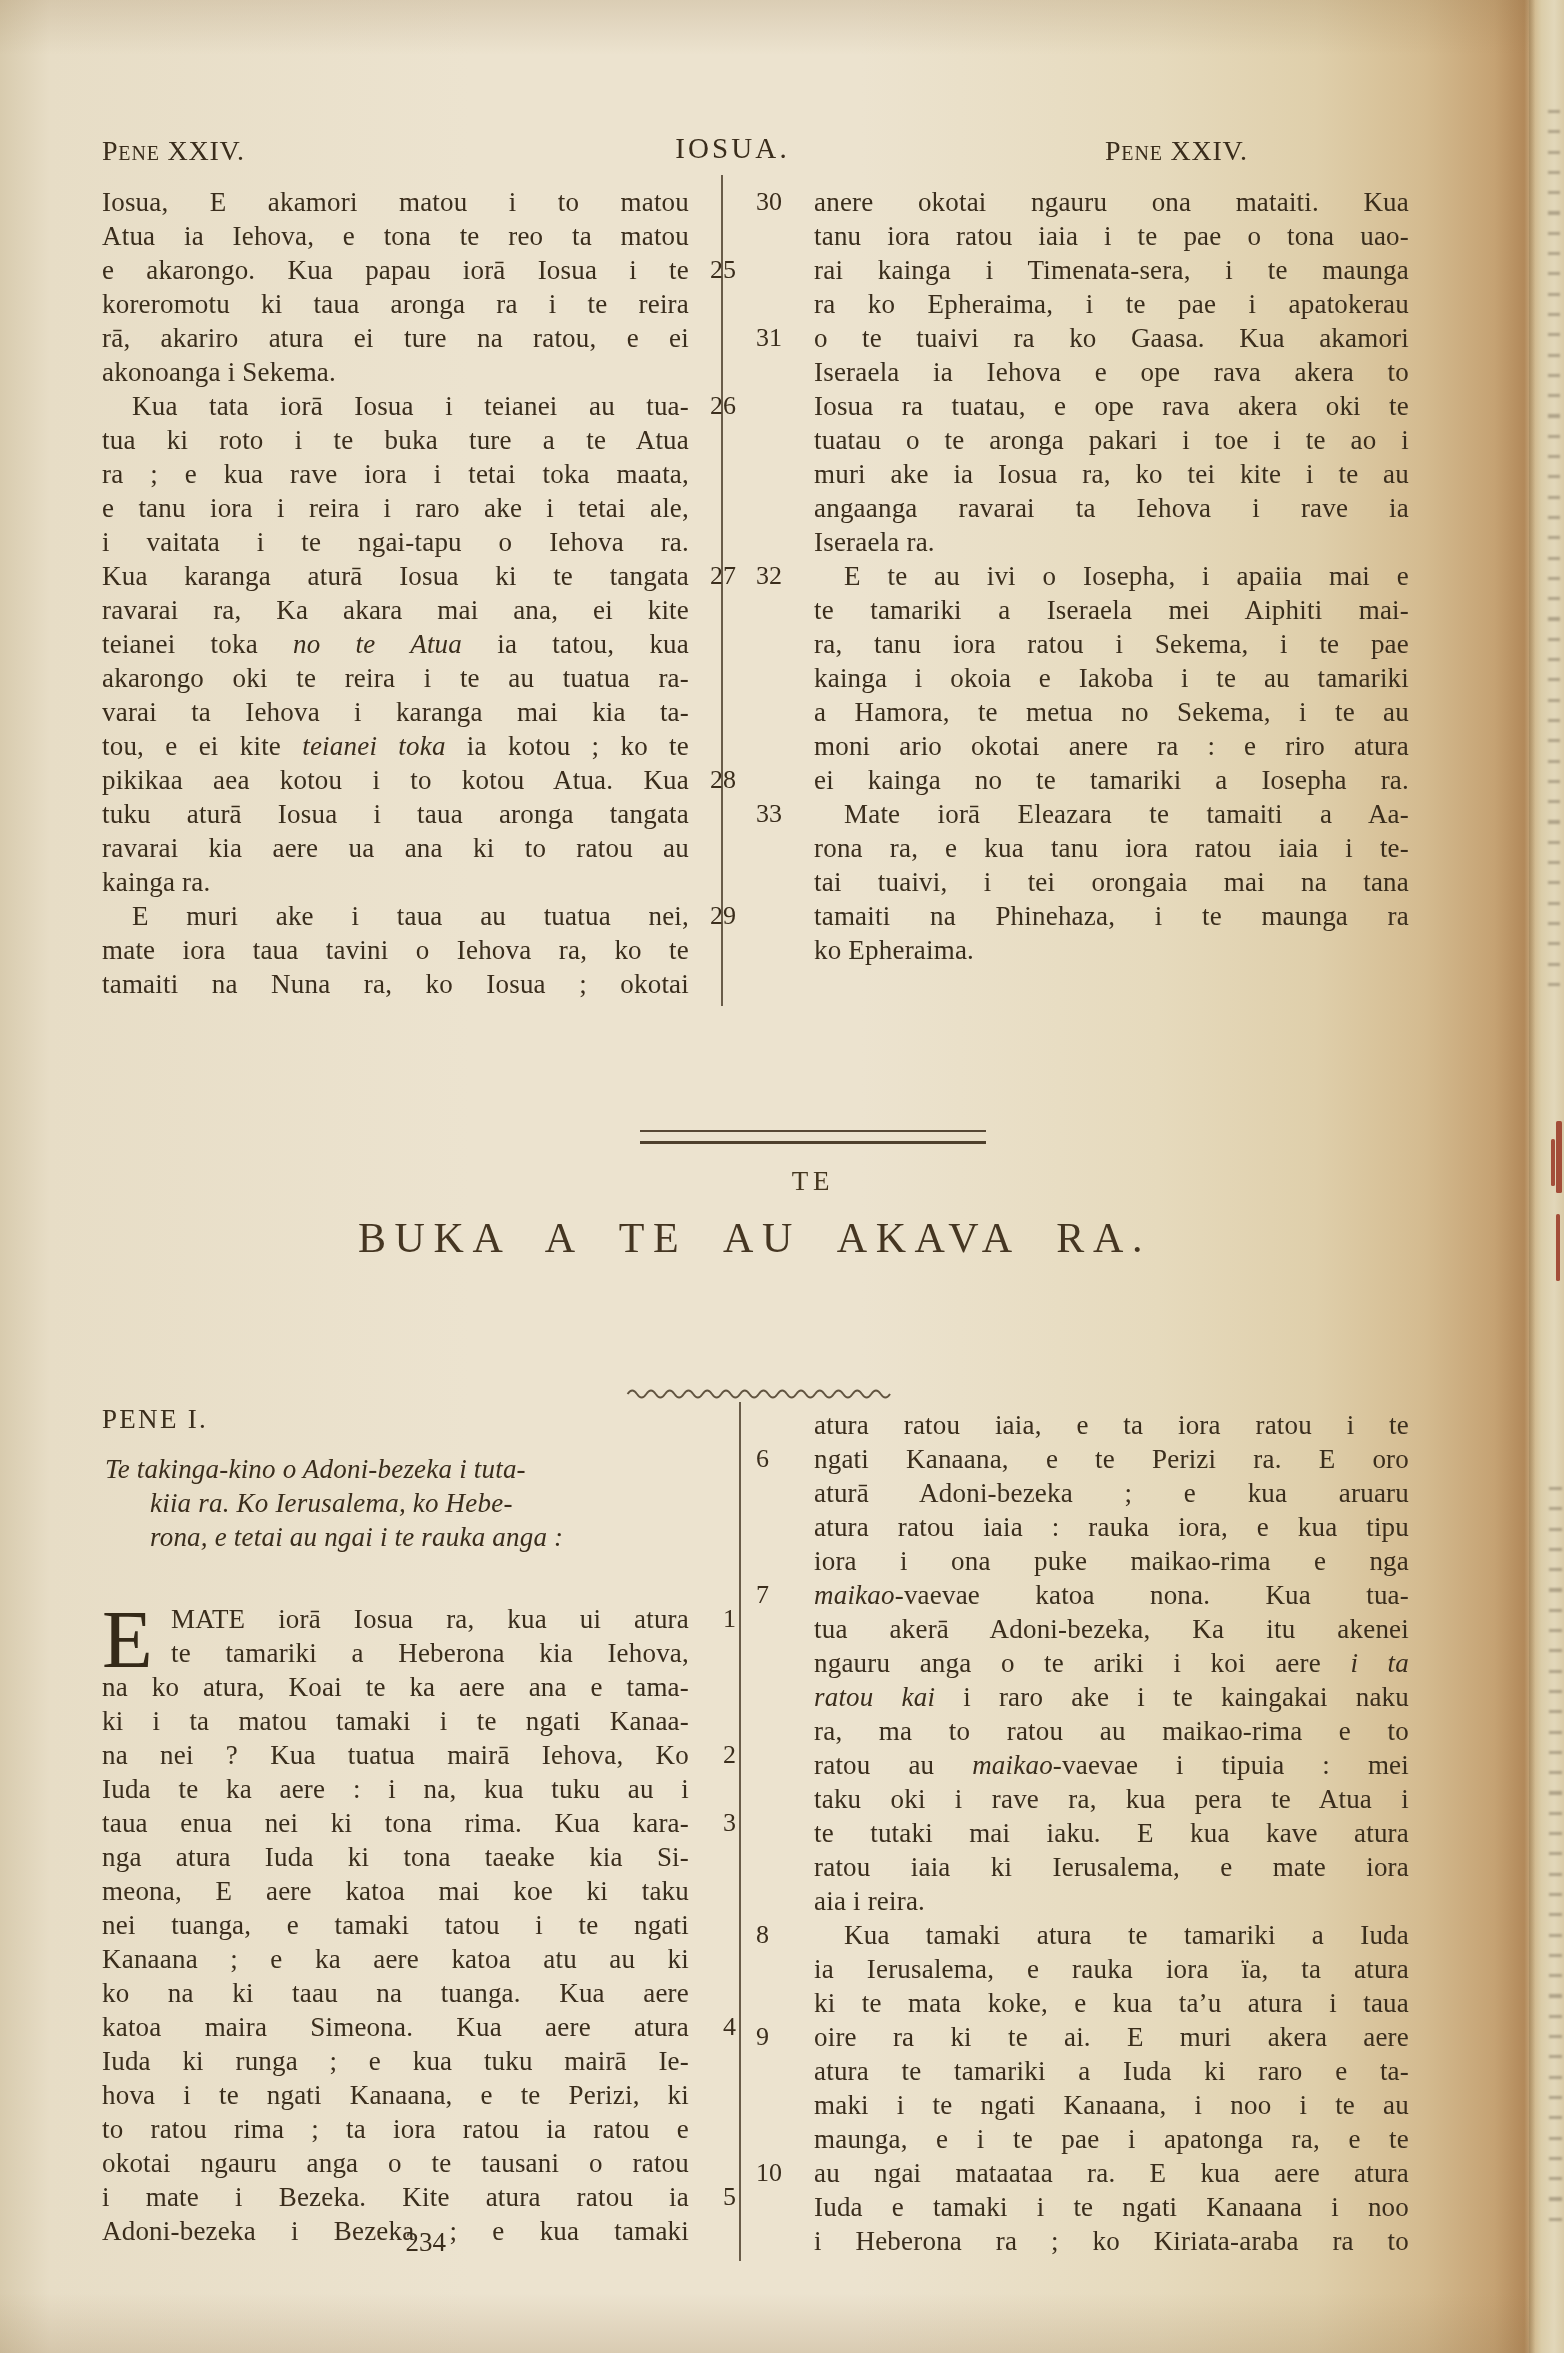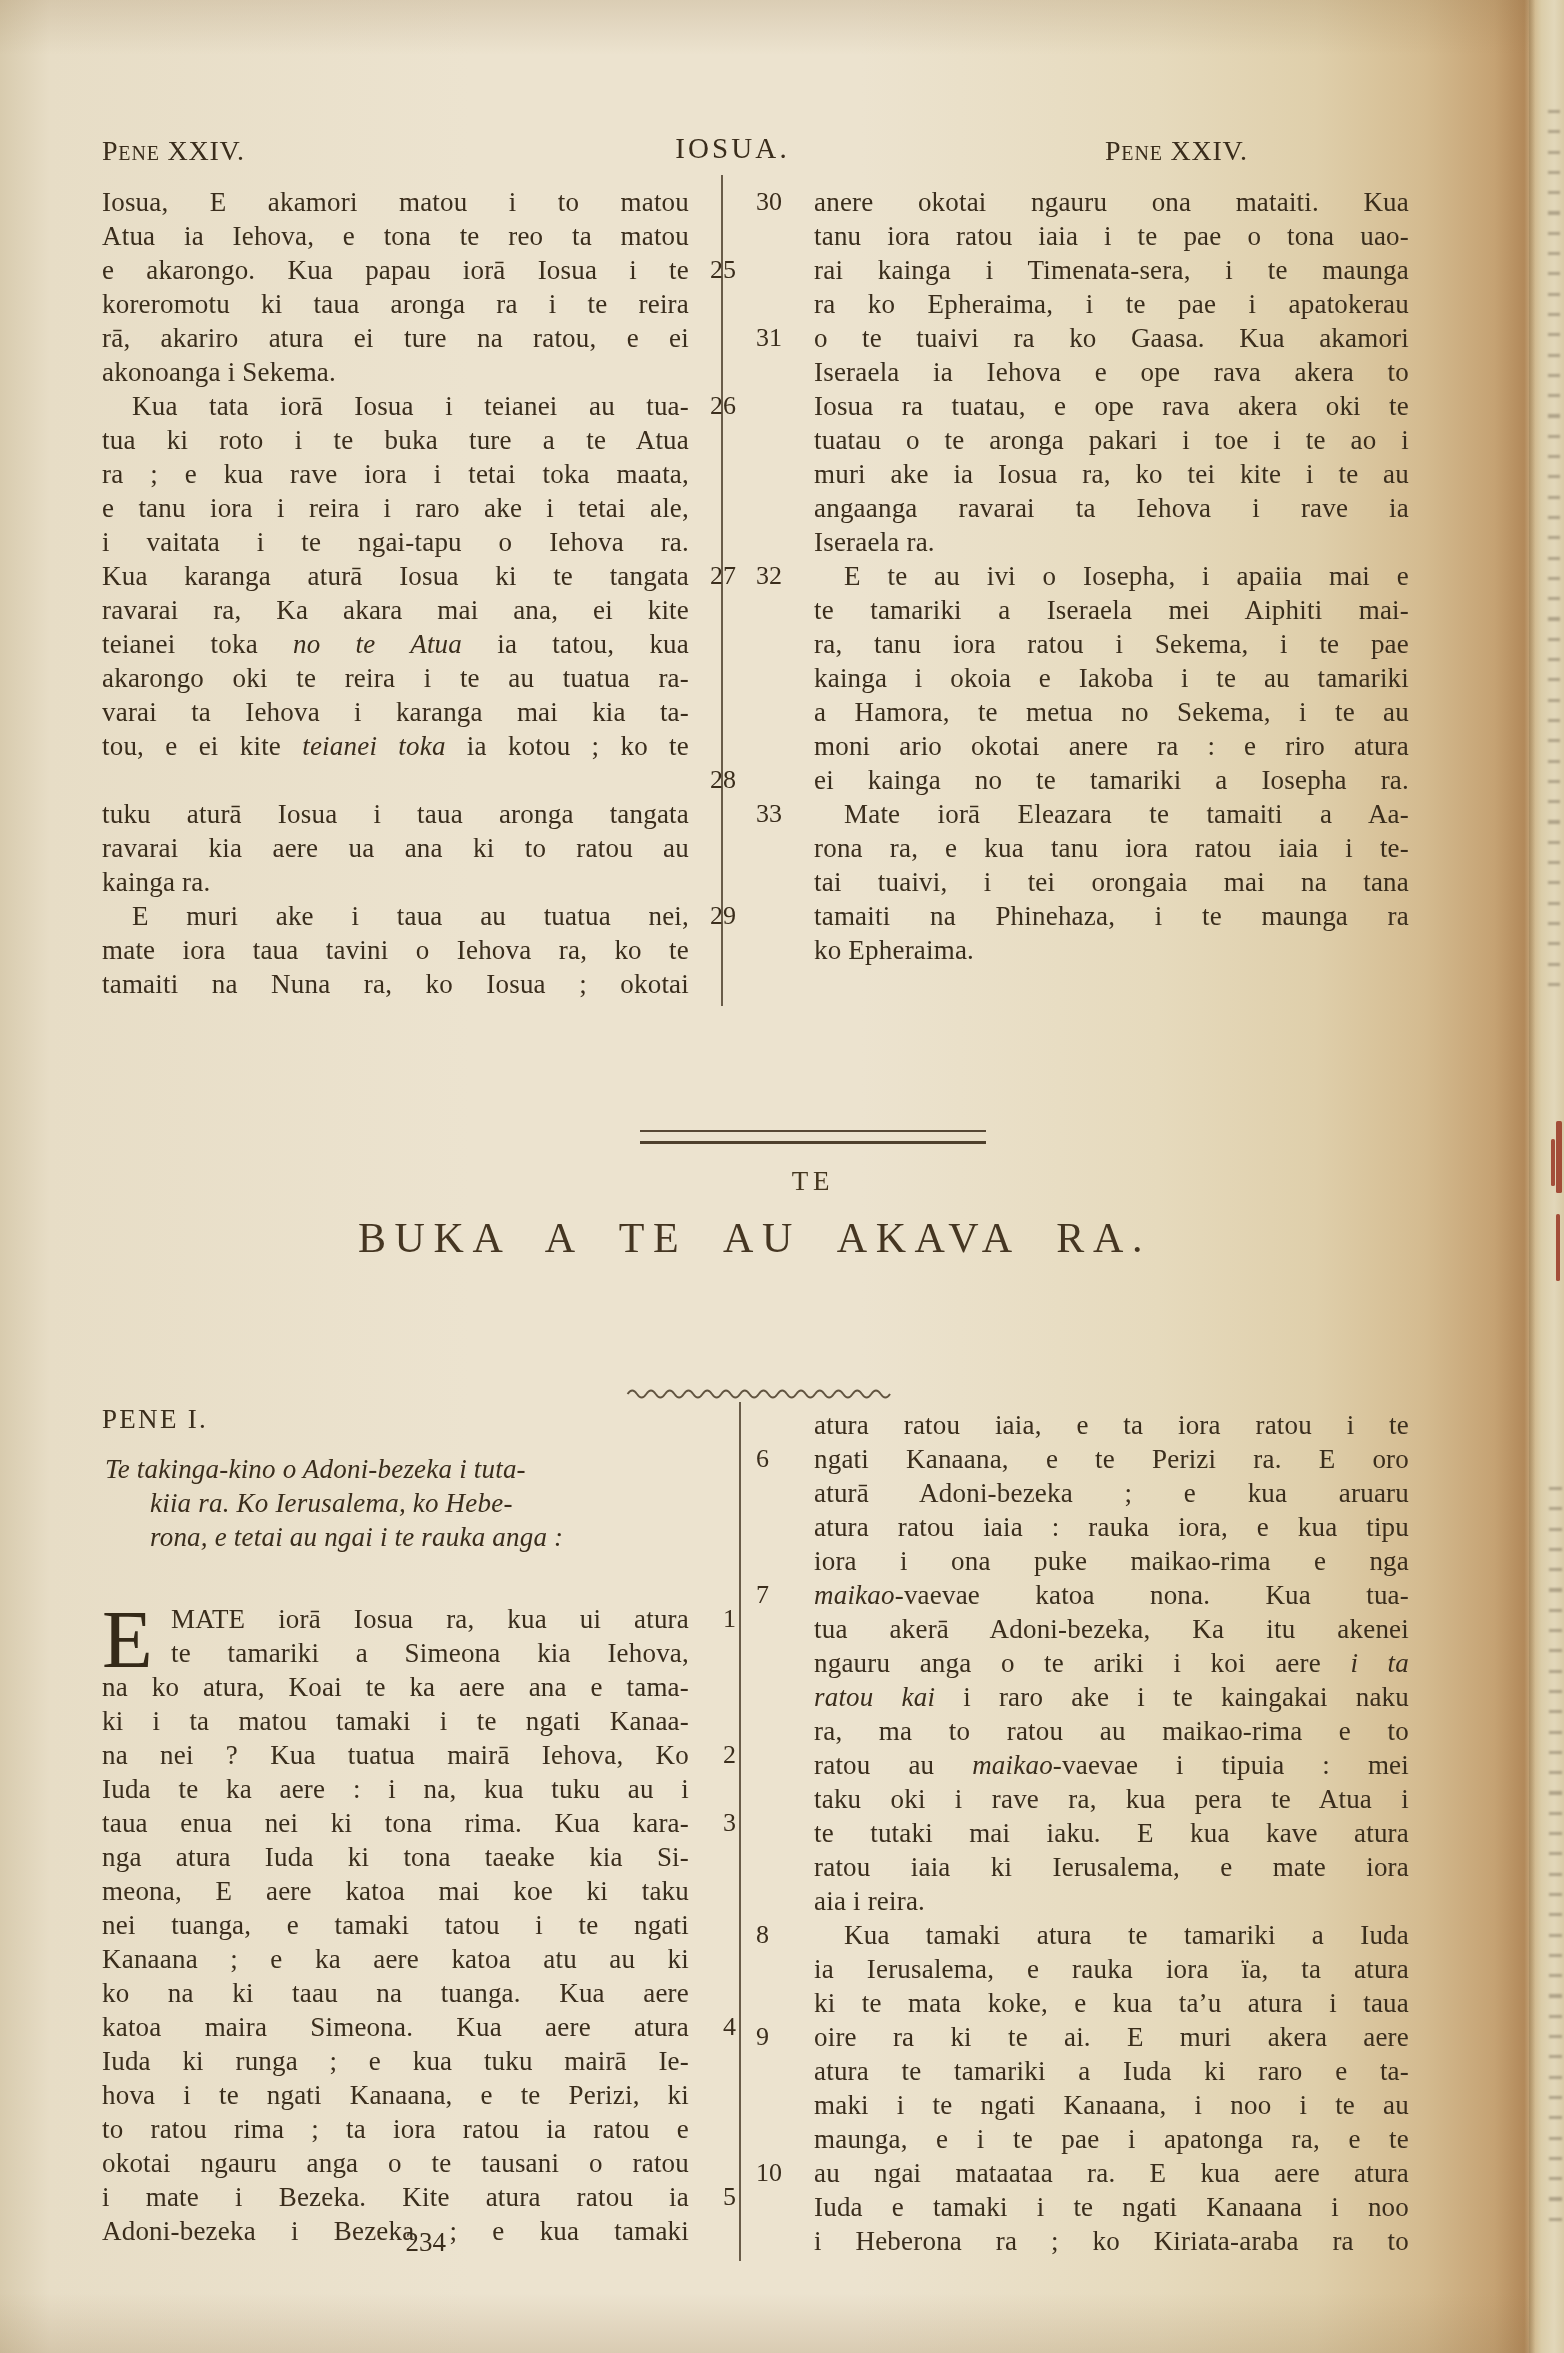--- a/index.html
+++ b/index.html
@@ -90,21 +90,21 @@
       <div class="line"><span class="t">tua ki roto i te buka ture a te Atua</span></div>
       <div class="line"><span class="t">ra ; e kua rave iora i tetai toka maata,</span></div>
       <div class="line"><span class="t">e tanu iora i reira i raro ake i tetai ale,</span></div>
       <div class="line"><span class="t">i vaitata i te ngai-tapu o Iehova ra.</span></div>
       <div class="line"><span class="t">Kua karanga aturā Iosua ki te tangata</span><span class="vn right">27</span></div>
       <div class="line"><span class="t">ravarai ra, Ka akara mai ana, ei kite</span></div>
       <div class="line"><span class="t">teianei toka <i>no te Atua</i> ia tatou, kua</span></div>
       <div class="line"><span class="t">akarongo oki te reira i te au tuatua ra-</span></div>
       <div class="line"><span class="t">varai ta Iehova i karanga mai kia ta-</span></div>
       <div class="line"><span class="t">tou, e ei kite <i>teianei toka</i> ia kotou ; ko te</span></div>
-      <div class="line"><span class="vn right">28</span></div>
+      <div class="line"><span class="t">pikikaa aea kotou i to kotou Atua.  Kua</span><span class="vn right">28</span></div>
       <div class="line"><span class="t">tuku aturā Iosua i taua aronga tangata</span></div>
       <div class="line"><span class="t">ravarai kia aere ua ana ki to ratou au</span></div>
       <div class="line short"><span class="t">kainga ra.</span></div>
       <div class="line indent"><span class="t">E muri ake i taua au tuatua nei,</span><span class="vn right">29</span></div>
       <div class="line"><span class="t">mate iora taua tavini o Iehova ra, ko te</span></div>
       <div class="line"><span class="t">tamaiti na Nuna ra, ko Iosua ; okotai</span></div>
     </div>
   <div class="divider top"></div>
   <div class="col joshua-right">
       <div class="line"><span class="t">anere okotai ngauru ona mataiti.  Kua</span><span class="vn left">30</span></div>
@@ -141,21 +141,21 @@
 
   <div class="chapter-head">PENE I.</div>
   <div class="col summary">
       <div class="line"><span class="t">Te takinga-kino o Adoni-bezeka i tuta-</span></div>
       <div class="line"><span class="t">kiia ra.  Ko Ierusalema, ko Hebe-</span></div>
       <div class="line"><span class="t">rona, e tetai au ngai i te rauka anga :</span></div>
     </div>
   <div class="dropcap">E</div>
   <div class="col judges-left-body">
       <div class="line dc"><span class="t">MATE iorā Iosua ra, kua ui atura</span><span class="vn right">1</span></div>
-      <div class="line dc"><span class="t">te tamariki a Simeona kia Iehova,</span></div>
+      <div class="line dc"><span class="t">te tamariki a Heberona kia Iehova,</span></div>
       <div class="line"><span class="t">na ko atura, Koai te ka aere ana e tama-</span></div>
       <div class="line"><span class="t">ki i ta matou tamaki i te ngati Kanaa-</span></div>
       <div class="line"><span class="t">na nei ?  Kua tuatua mairā Iehova, Ko</span><span class="vn right">2</span></div>
       <div class="line"><span class="t">Iuda te ka aere :  i na, kua tuku au i</span></div>
       <div class="line"><span class="t">taua enua nei ki tona rima.  Kua kara-</span><span class="vn right">3</span></div>
       <div class="line"><span class="t">nga atura Iuda ki tona taeake kia Si-</span></div>
       <div class="line"><span class="t">meona, E aere katoa mai koe ki taku</span></div>
       <div class="line"><span class="t">nei tuanga, e tamaki tatou i te ngati</span></div>
       <div class="line"><span class="t">Kanaana ;  e ka aere katoa atu au ki</span></div>
       <div class="line"><span class="t">ko na ki taau na tuanga.  Kua aere</span></div>

